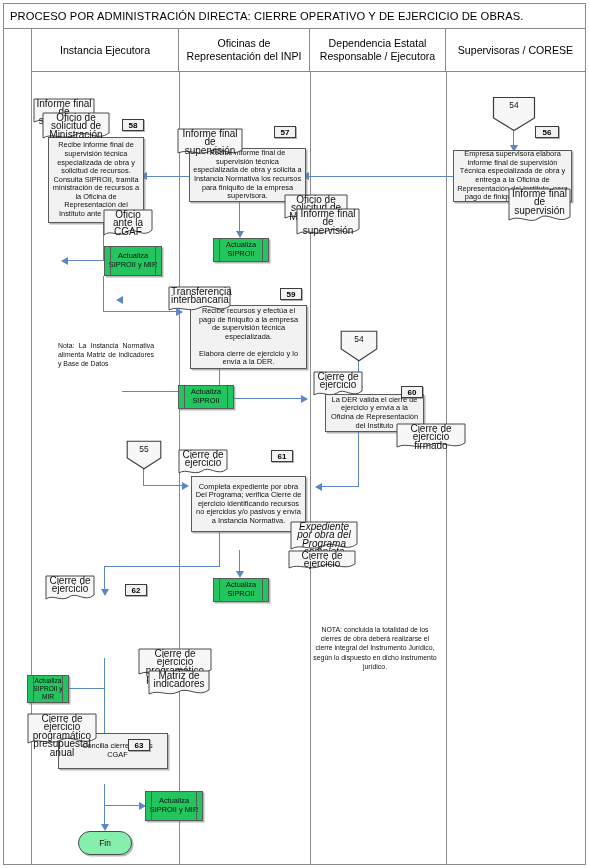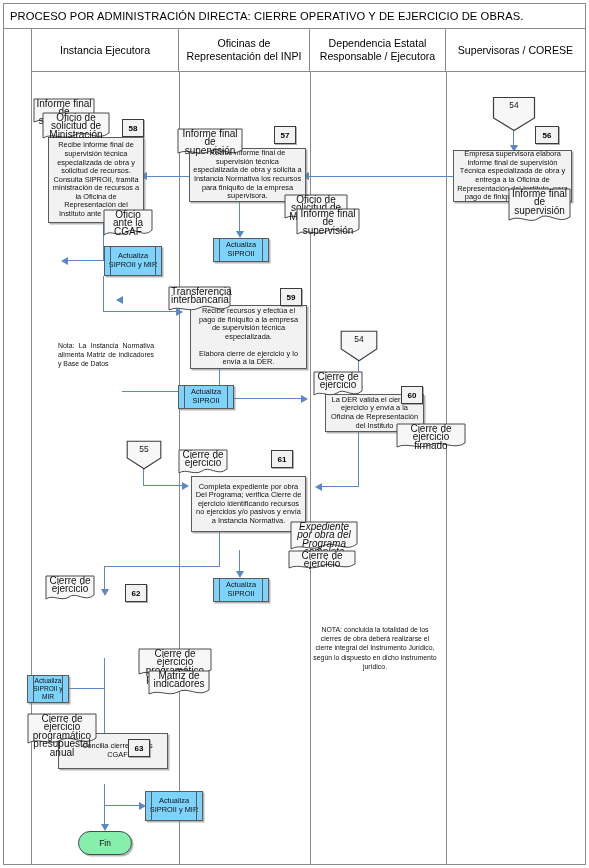--- a/index.html
+++ b/index.html
@@ -71,21 +71,21 @@
     font-size:7.4px;
     line-height:8.6px;
     color:#111;
     padding:2px 3px;
     box-shadow:1.5px 1.5px 0 rgba(120,120,120,.55);
     z-index:6;
   }
   
   .proc{
     position:absolute;
-    background:#7dd3fc;
+    background:#22c55e;
     border:1px solid #5a5a5a;
     box-sizing:border-box;
     display:flex; align-items:center; justify-content:center;
     text-align:center;
     font-size:7.4px; line-height:8.6px; color:#111;
     box-shadow:1.5px 1.5px 0 rgba(120,120,120,.55);
     z-index:6;
   }
   .proc::before,.proc::after{
     content:"";position:absolute;top:0;bottom:0;width:0;
@@ -111,21 +111,21 @@
   
   .tag{
     position:absolute;
     background:#f2f2f2;
     border:1px solid #3b3b3b;
     box-sizing:border-box;
     font-size:8px;
     font-weight:bold;
     color:#000;
     display:flex;align-items:center;justify-content:center;
-    padding:8px 3px;
+    padding:0 3px;
     height:12px;
     box-shadow:1px 1px 0 rgba(120,120,120,.6);
     z-index:9;
   }
   
   .penta{
     position:absolute;
     z-index:8;
   }
   .penta svg{position:absolute;left:0;top:0;}

